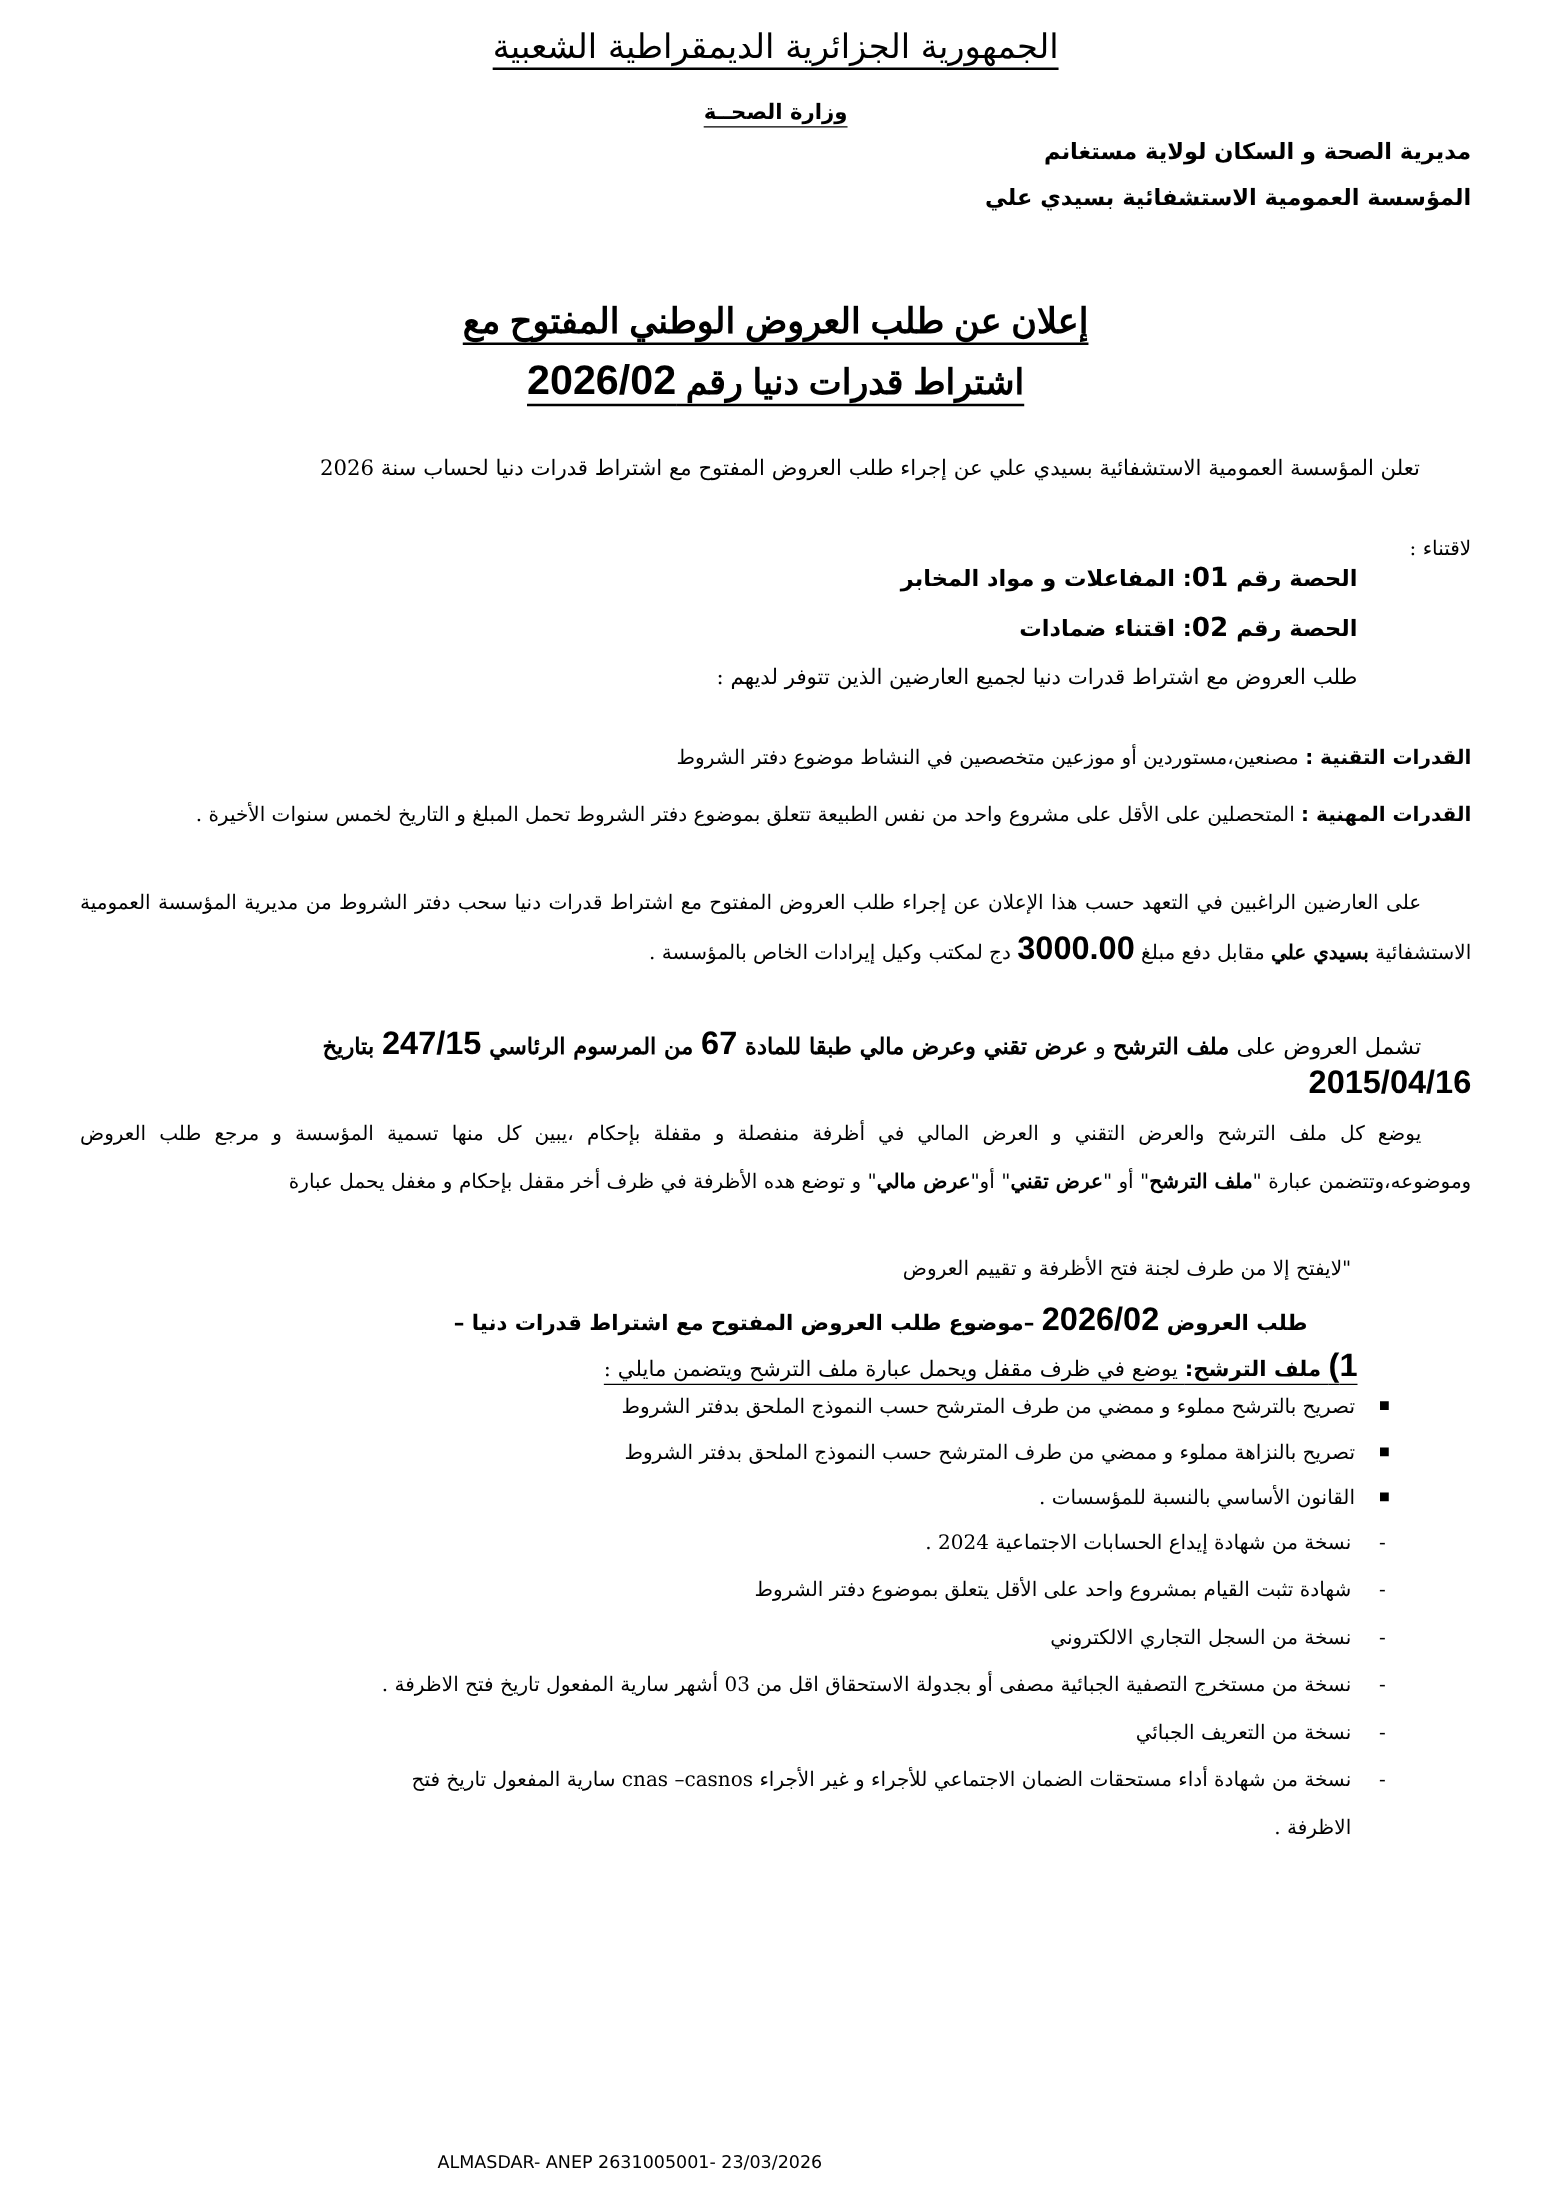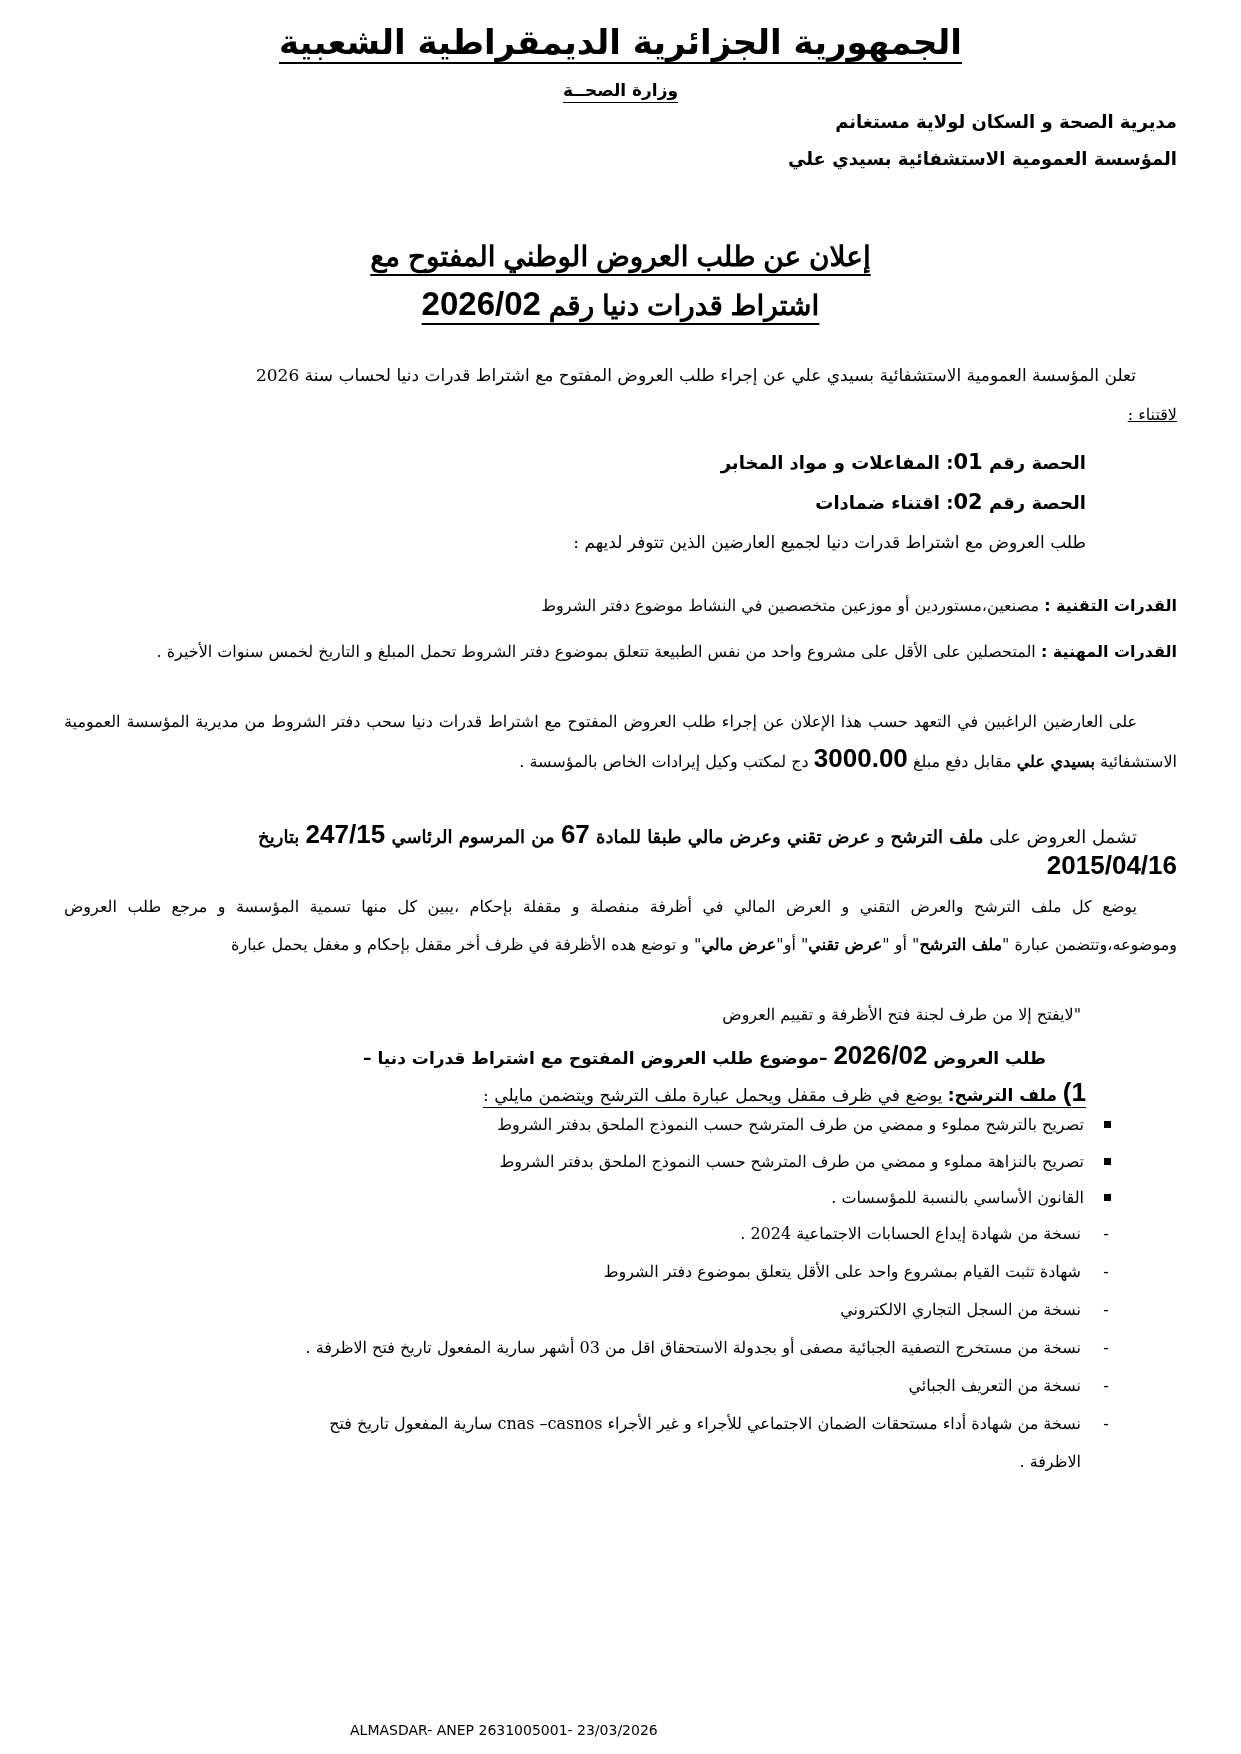--- a/index.html
+++ b/index.html
@@ -21,22 +21,22 @@
       direction: rtl;
     }
     .abs { position: absolute; white-space: nowrap; }
     .center { left: 0; right: 0; text-align: center; }
     .bold { font-weight: bold; }
     .ul { text-decoration: underline; text-underline-offset: 6px; }
     .ul-thick { text-decoration: underline; text-decoration-thickness: 2px; text-underline-offset: 8px; }
 
     .republic {
       top: 22px;
-      font-size: 34px;
-      font-weight: bold;
+      font-size: 27px;
+      font-weight: normal;
       letter-spacing: 0.5px;
     }
     .ministry {
       top: 80px;
       font-size: 17px;
       font-weight: bold;
     }
     .header-line {
       right: 64px;
       font-size: 18px;
@@ -125,21 +125,21 @@
   <div class="abs header-line" style="top:148px;">المؤسسة العمومية الاستشفائية بسيدي علي</div>
 
   <div class="abs center title" style="top:240px;">
     <span class="ul-thick">إعلان عن طلب العروض الوطني المفتوح مع</span>
   </div>
   <div class="abs center title" style="top:285px;">
     <span class="ul-thick"><span>اشتراط قدرات دنيا رقم </span><span class="num" dir="ltr">2026/02</span></span>
   </div>
 
   <div class="abs body-text" style="top:365px; right:105px; font-size:17px;">تعلن المؤسسة العمومية الاستشفائية بسيدي علي عن إجراء طلب العروض المفتوح مع اشتراط قدرات دنيا لحساب سنة 2026</div>
-  <div class="abs body-text" style="top:405px; right:64px;text-decoration:underline;">لاقتناء :</div>
+  <div class="abs body-text" style="top:429px; right:64px;">لاقتناء :</div>
 
   <div class="abs lot" style="top:450px;">
     <span>الحصة رقم </span><span class="num">01</span><span>: المفاعلات و مواد المخابر</span>
   </div>
   <div class="abs lot" style="top:490px;">
     <span>الحصة رقم </span><span class="num">02</span><span>: اقتناء  ضمادات</span>
   </div>
 
   <div class="abs body-text" style="top:532px; right:155px; font-size:17px;">طلب العروض مع اشتراط قدرات دنيا لجميع العارضين الذين تتوفر لديهم :</div>
 

